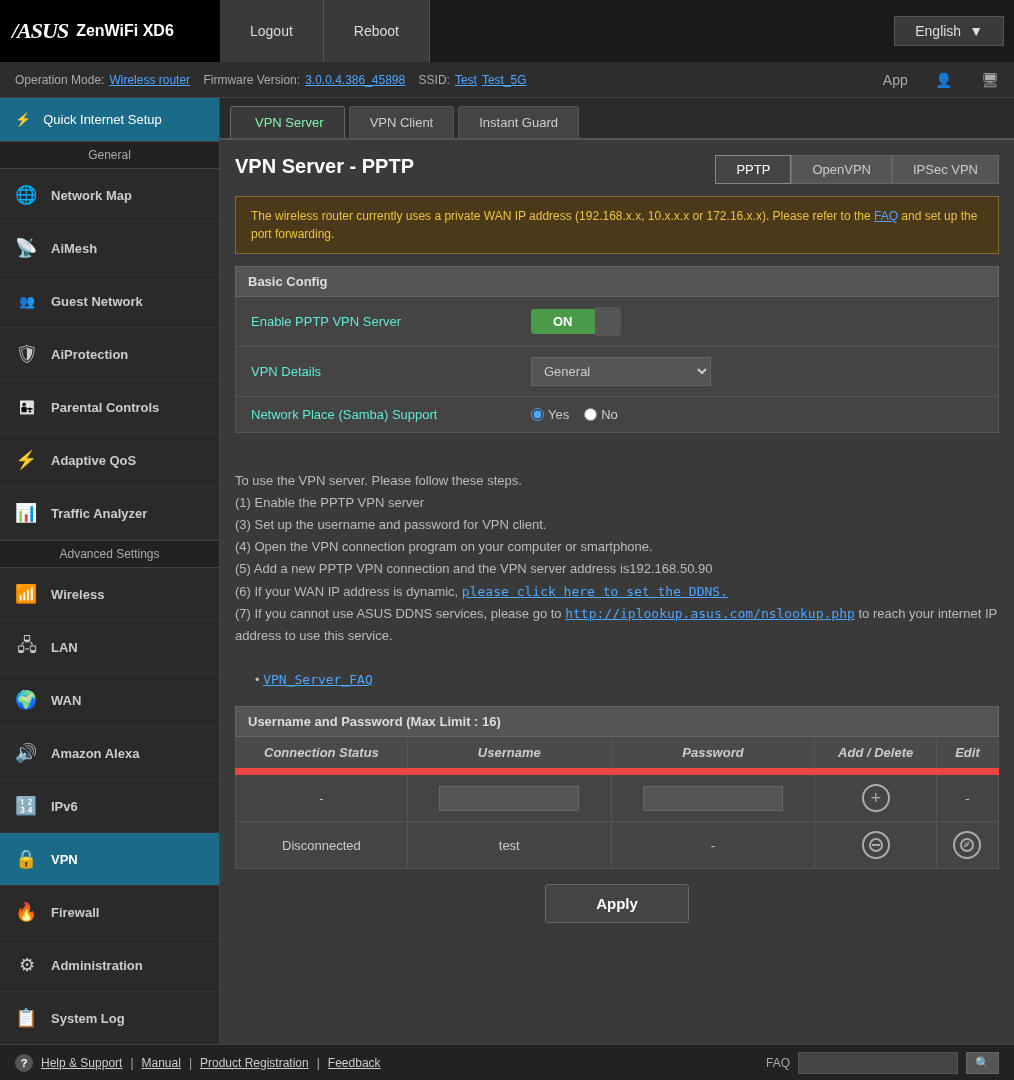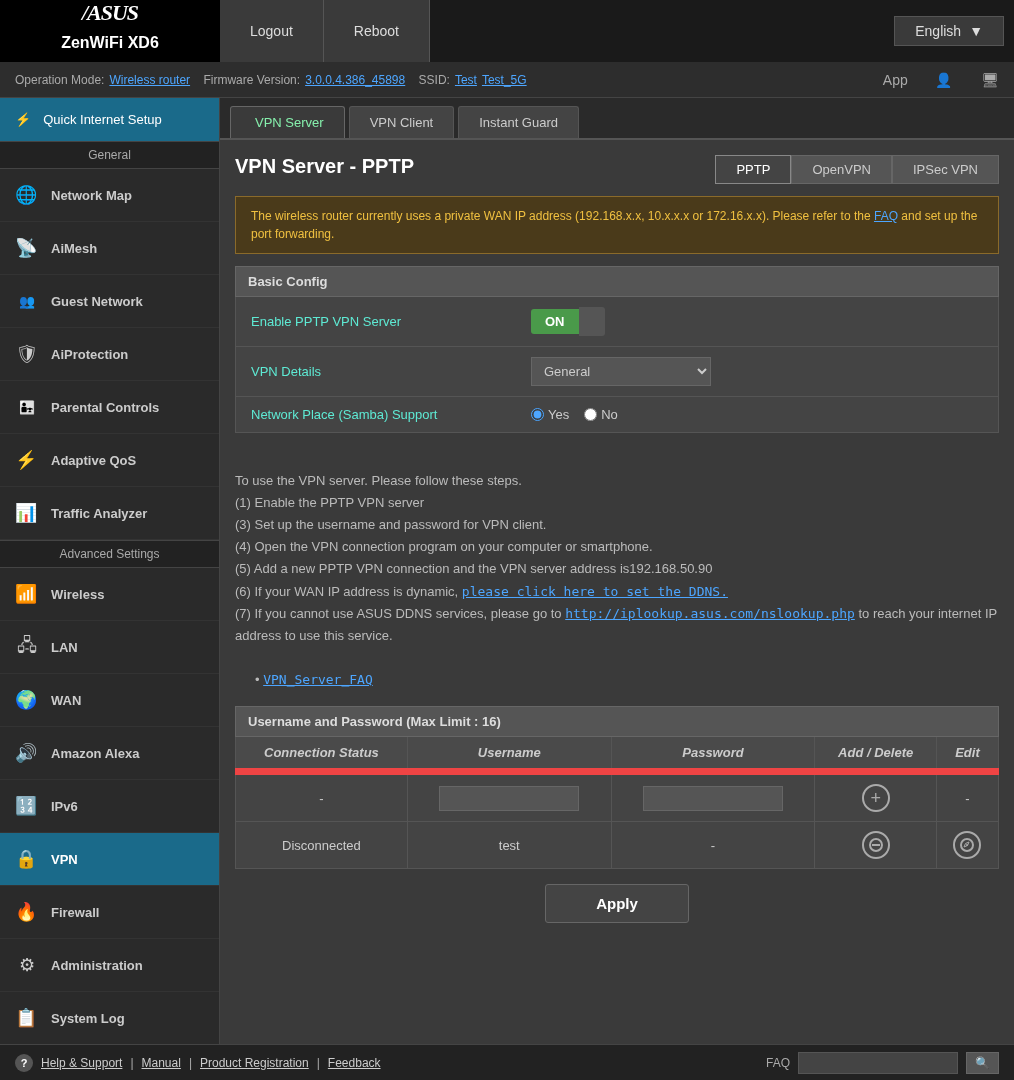--- a/index.html
+++ b/index.html
@@ -23,21 +23,20 @@
     }
     .logo-area {
       width: 220px;
       height: 62px;
       background: #000;
       display: flex;
       align-items: center;
       padding: 0 12px;
       gap: 8px;
       flex-shrink: 0;
-      flex-direction: column;
     }
     .asus-logo {
       color: #fff;
       font-style: italic;
       font-weight: bold;
       font-size: 22px;
       font-family: serif;
       letter-spacing: -1px;
     }
     .model-name {
@@ -274,21 +273,21 @@
     
     .toggle-switch {
       display: flex;
       align-items: center;
       gap: 0;
       cursor: pointer;
     }
     .toggle-on {
       background: #4a9a4a;
       color: #fff;
-      padding: 5px 14px;
+      padding: 5px 22px;
       font-weight: bold;
       font-size: 13px;
       border-radius: 3px 0 0 3px;
     }
     .toggle-off-part {
       background: #555;
       width: 26px;
       height: 29px;
       border-radius: 0 3px 3px 0;
     }

